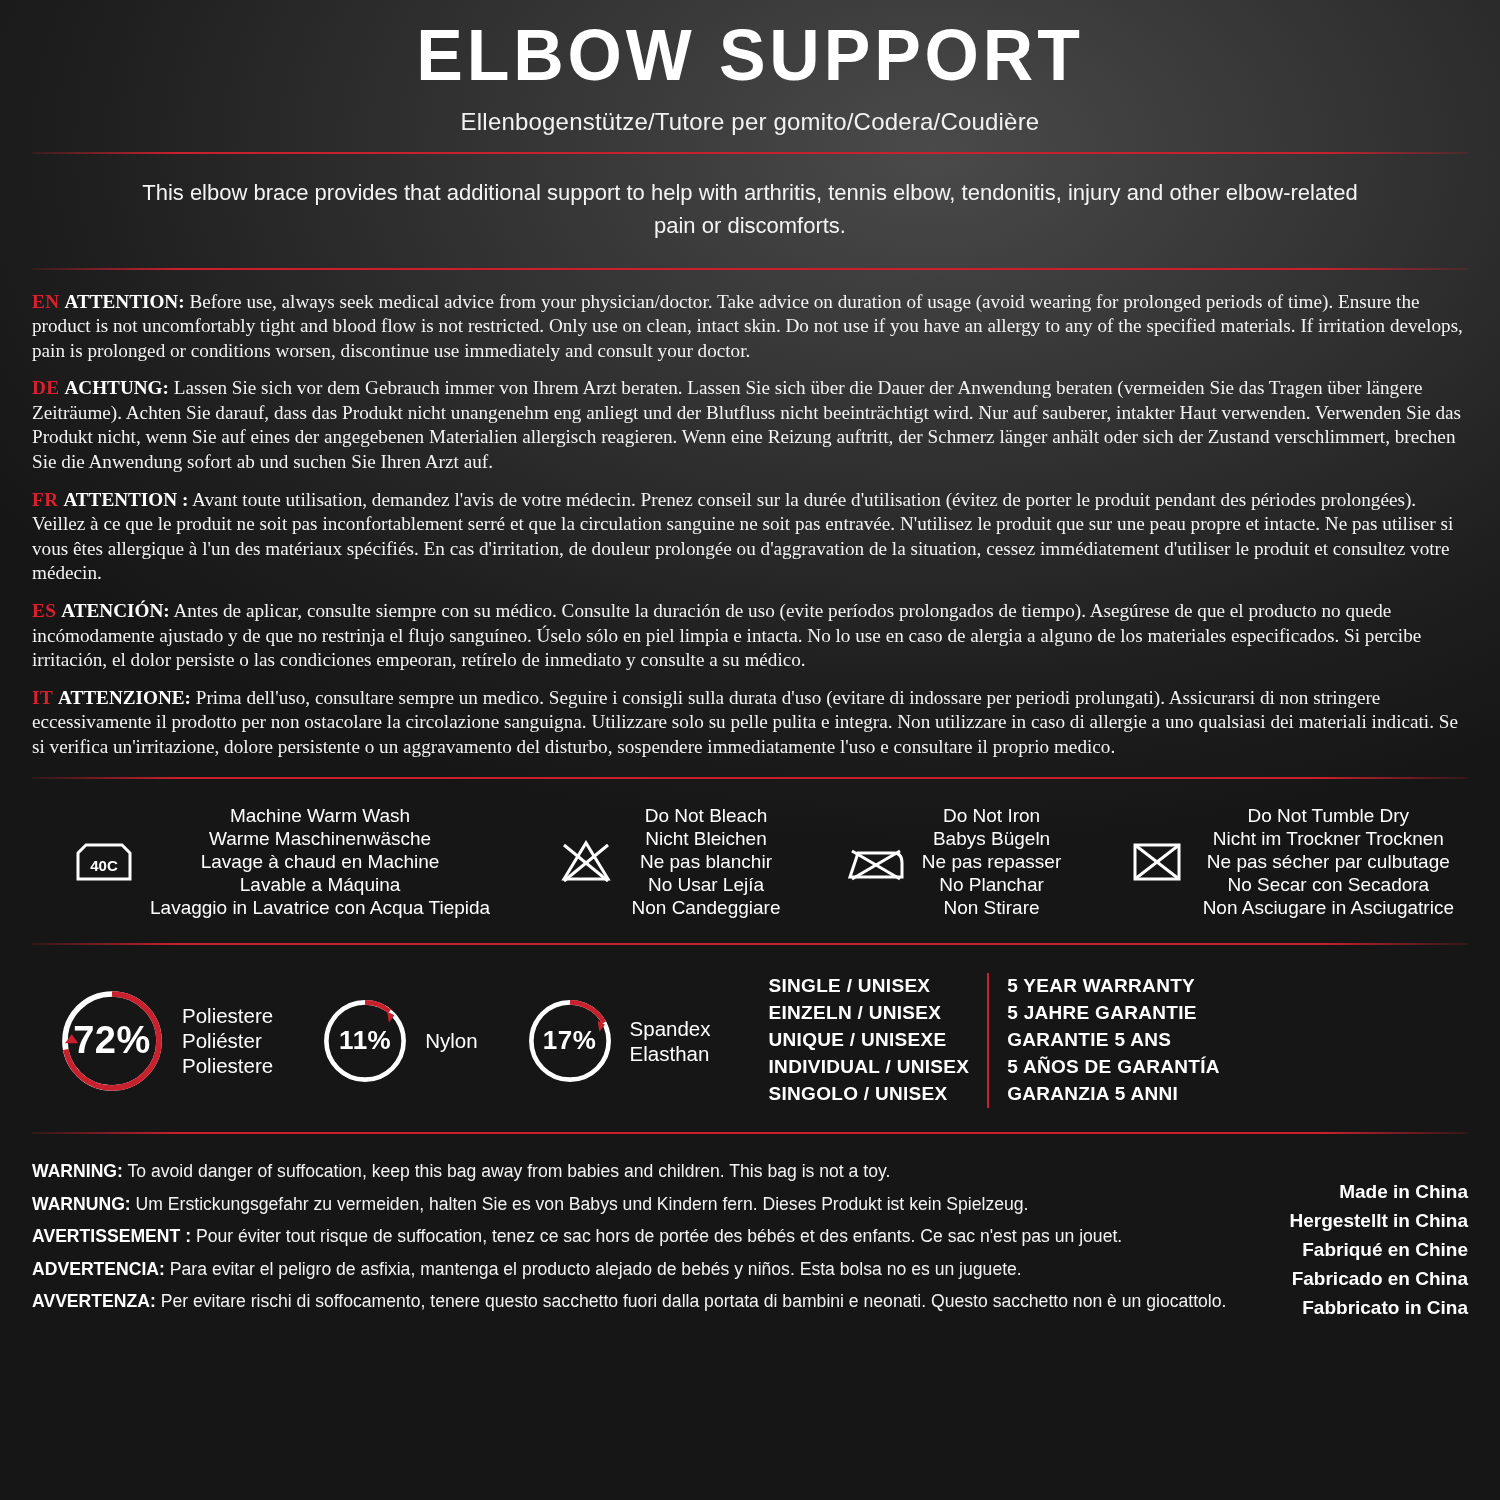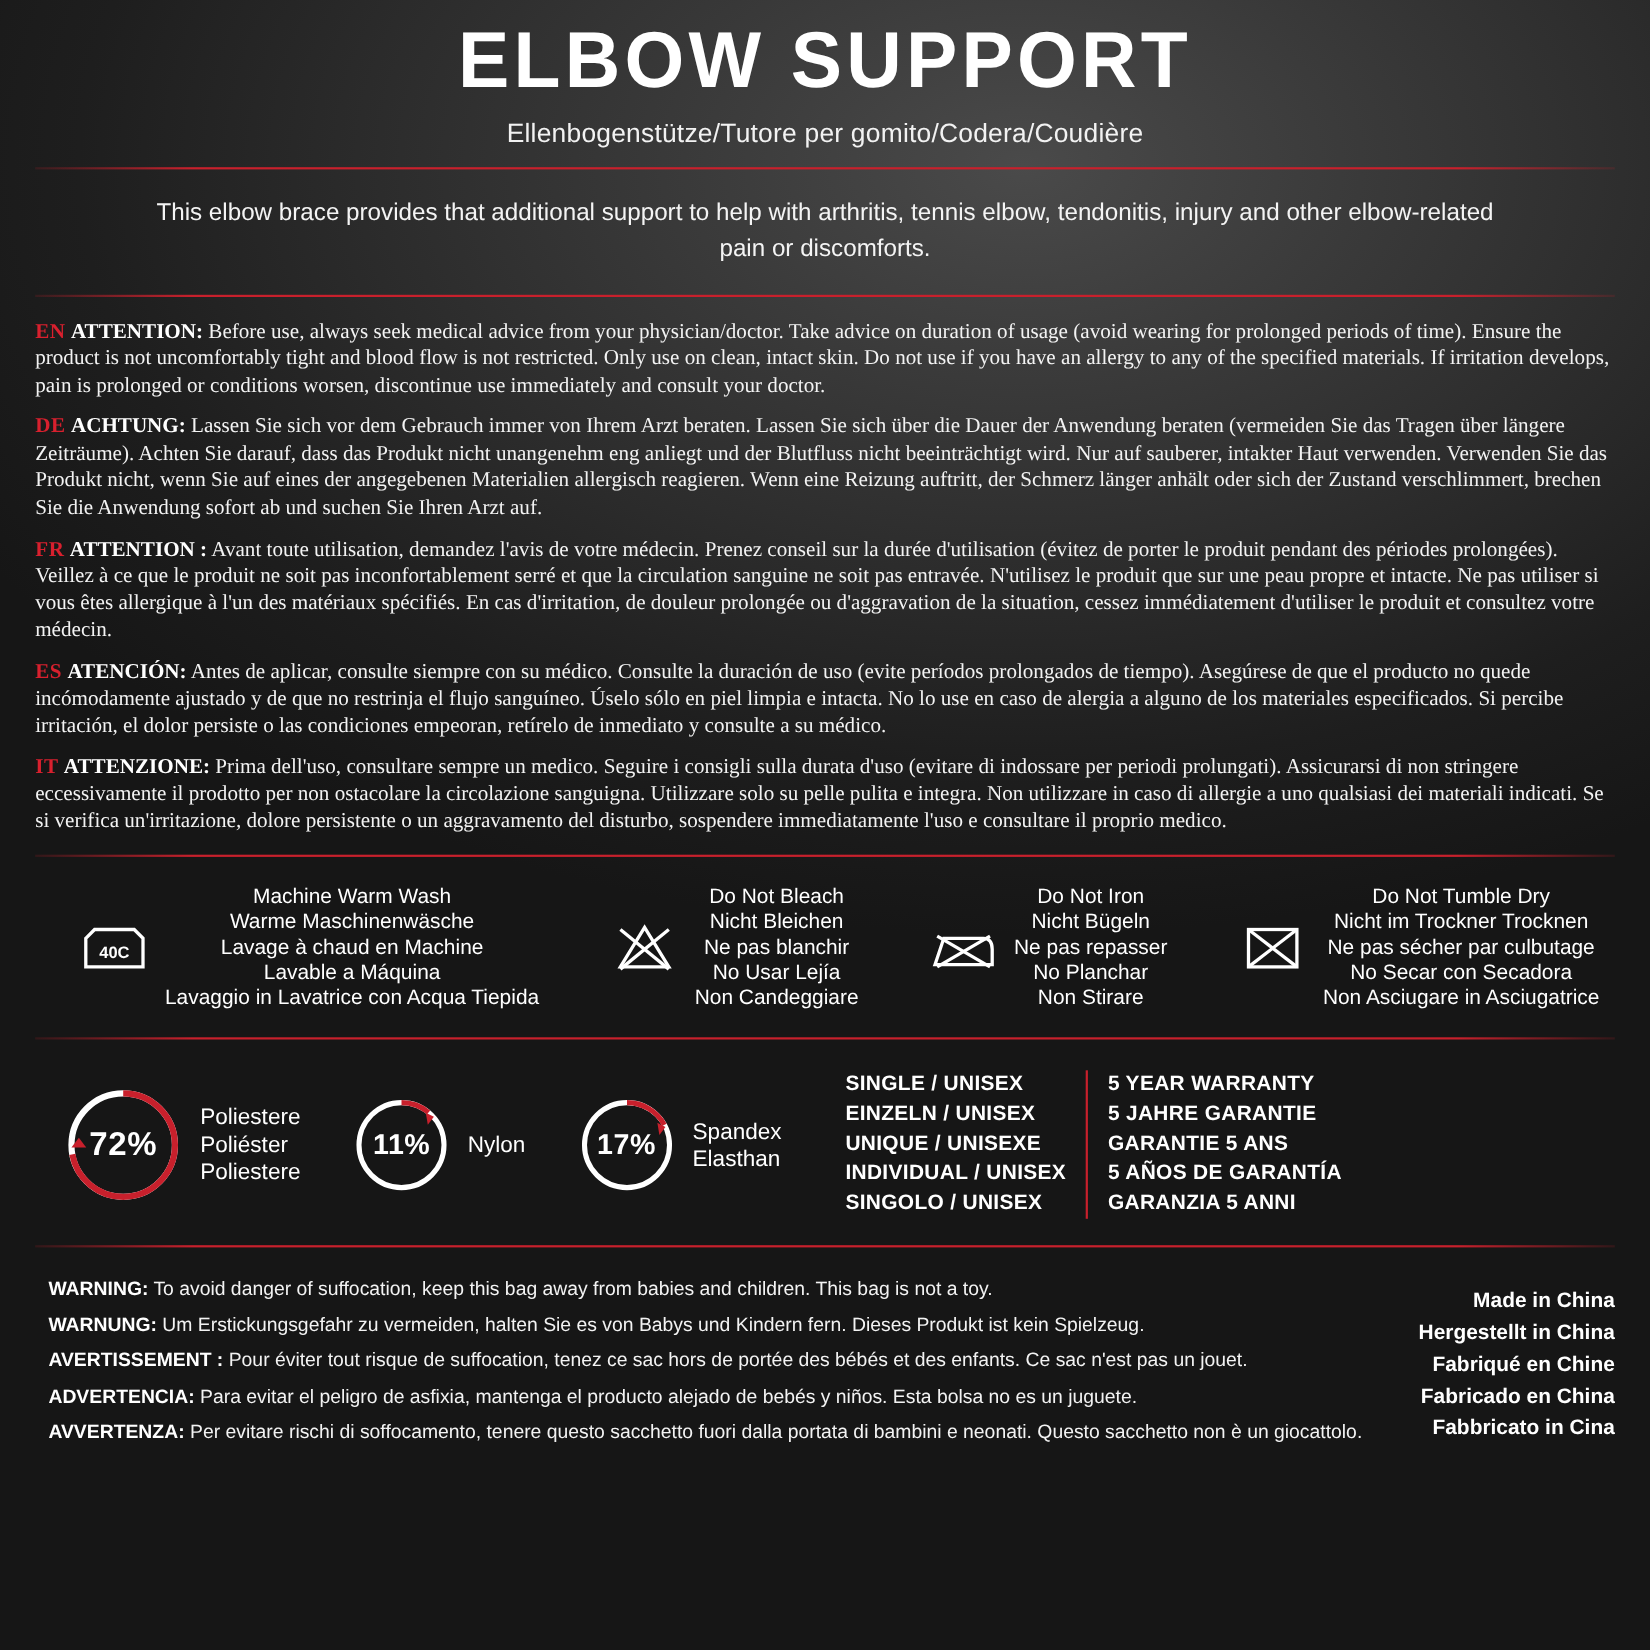--- a/index.html
+++ b/index.html
@@ -82,21 +82,21 @@
   .comp {
     display: flex;
     align-items: center;
     padding: 12px 6px 8px 24px;
     gap: 0;
   }
   .donut { position: relative; width: 112px; height: 112px; flex: 0 0 auto; }
   .donut .pct {
     position: absolute; inset: 0;
     display: flex; align-items: center; justify-content: center;
-    font-size: 30px; font-weight: 700; letter-spacing: 0.5px;
+    font-size: 38px; font-weight: 700; letter-spacing: 0.5px;
   }
   .donut.small { width: 92px; height: 92px; }
   .donut.small .pct { font-size: 26px; }
   .comp-lbl {
     font-size: 20.5px;
     line-height: 1.22;
     margin-left: 14px;
     white-space: nowrap;
   }
   .sizecol {
@@ -117,21 +117,21 @@
     font-size: 19px;
     line-height: 1.32;
     max-width: 280px;
     margin: 0 auto 10px;
   }
   .bizaddr b { font-weight: 700; }
   .socials { display: flex; justify-content: center; gap: 20px; margin: 6px 0 4px; }
   .handle { font-size: 21px; font-weight: 700; letter-spacing: 0.5px; }
 
   
-  .footer { display: flex; align-items: center; padding: 10px 0 0; margin-left: 12px; }
+  .footer { display: flex; align-items: flex-end; padding: 10px 0 0; }
   .fwarn { flex: 1; }
   .fwarn p {
     font-size: 17.6px;
     line-height: 1.28;
     margin-bottom: 10px;
     color: #f3f3f3;
   }
   .made {
     text-align: right;
     font-size: 19px;
@@ -219,21 +219,21 @@
     </div>
 
     <div class="care-item">
       <svg class="care-icon" viewBox="0 0 64 58">
         <path d="M6 44 L14 20 L50 20 Q58 20 58 30 L58 44 Z" fill="none" stroke="#fff" stroke-width="3"></path>
         <line x1="8" y1="18" x2="56" y2="46" stroke="#fff" stroke-width="3"></line>
         <line x1="56" y1="18" x2="8" y2="46" stroke="#fff" stroke-width="3"></line>
       </svg>
       <div class="care-txt">
         <div>Do Not Iron</div>
-        <div>Nicht Bügeln</div>
+        <div>Babys Bügeln</div>
         <div>Ne pas repasser</div>
         <div>No Planchar</div>
         <div>Non Stirare</div>
       </div>
     </div>
 
     <div class="care-item">
       <svg class="care-icon" viewBox="0 0 64 58">
         <rect x="10" y="12" width="44" height="34" fill="none" stroke="#fff" stroke-width="3"></rect>
         <line x1="10" y1="12" x2="54" y2="46" stroke="#fff" stroke-width="3"></line>

